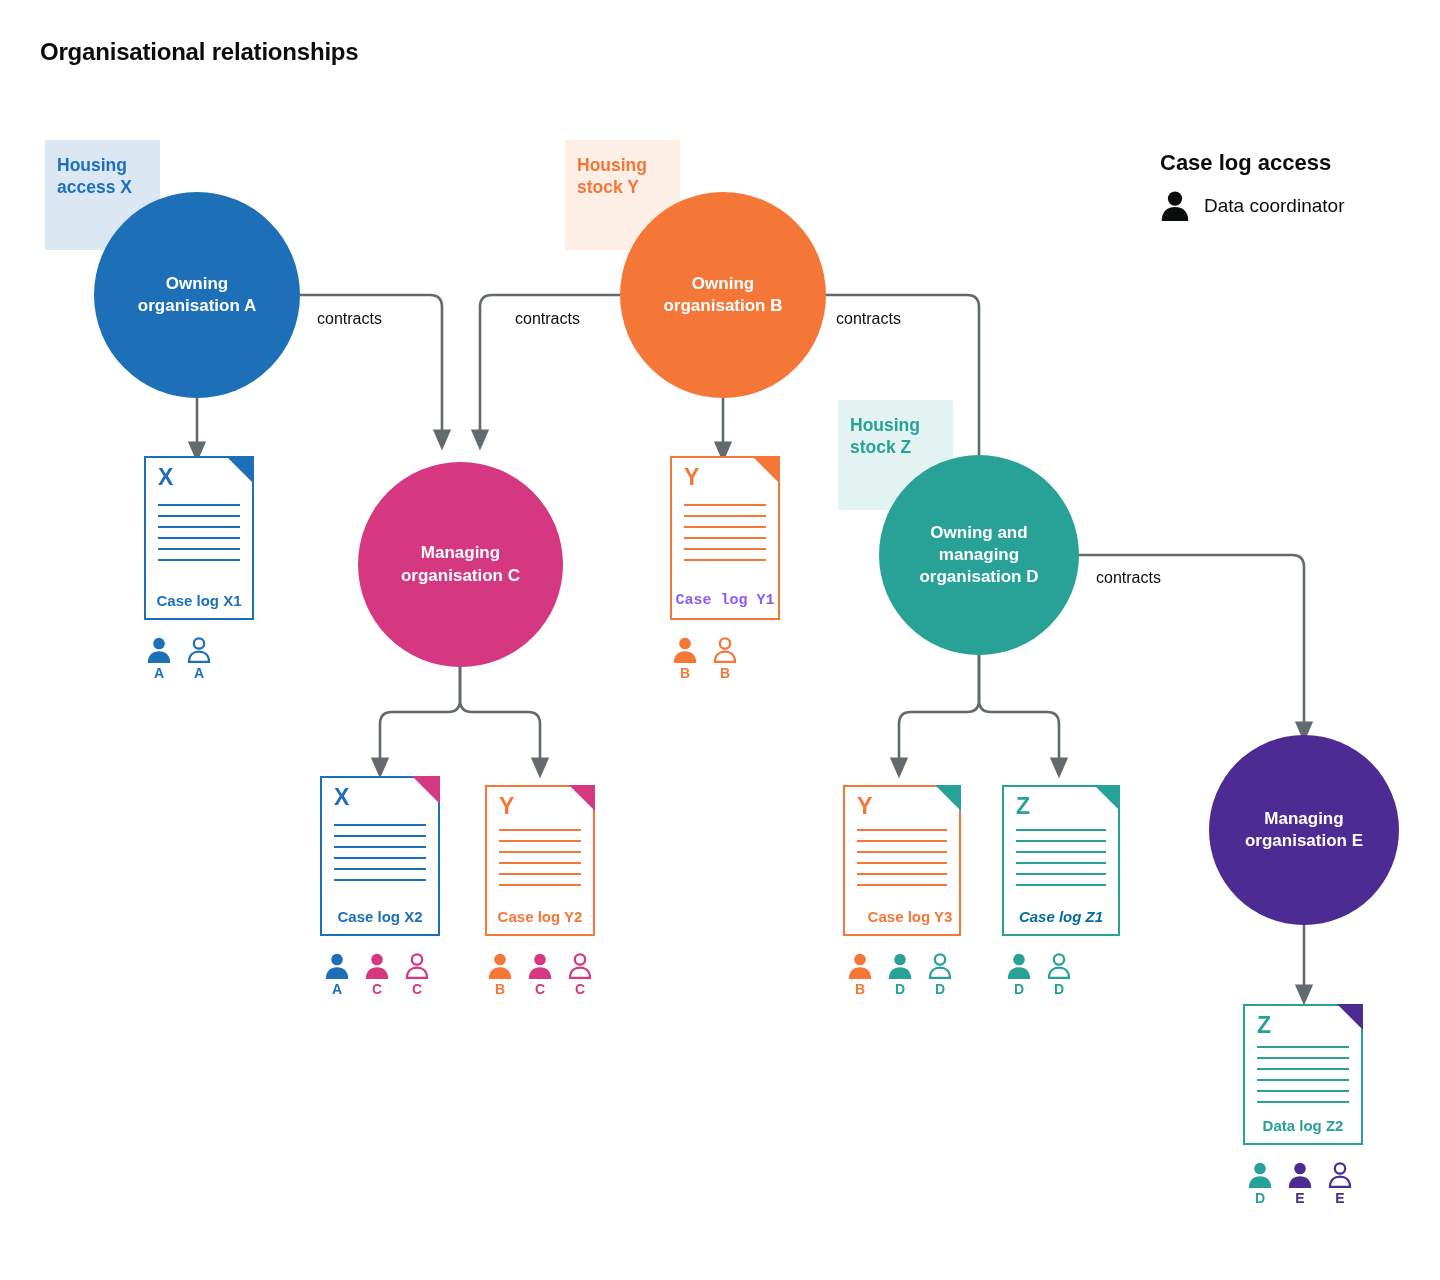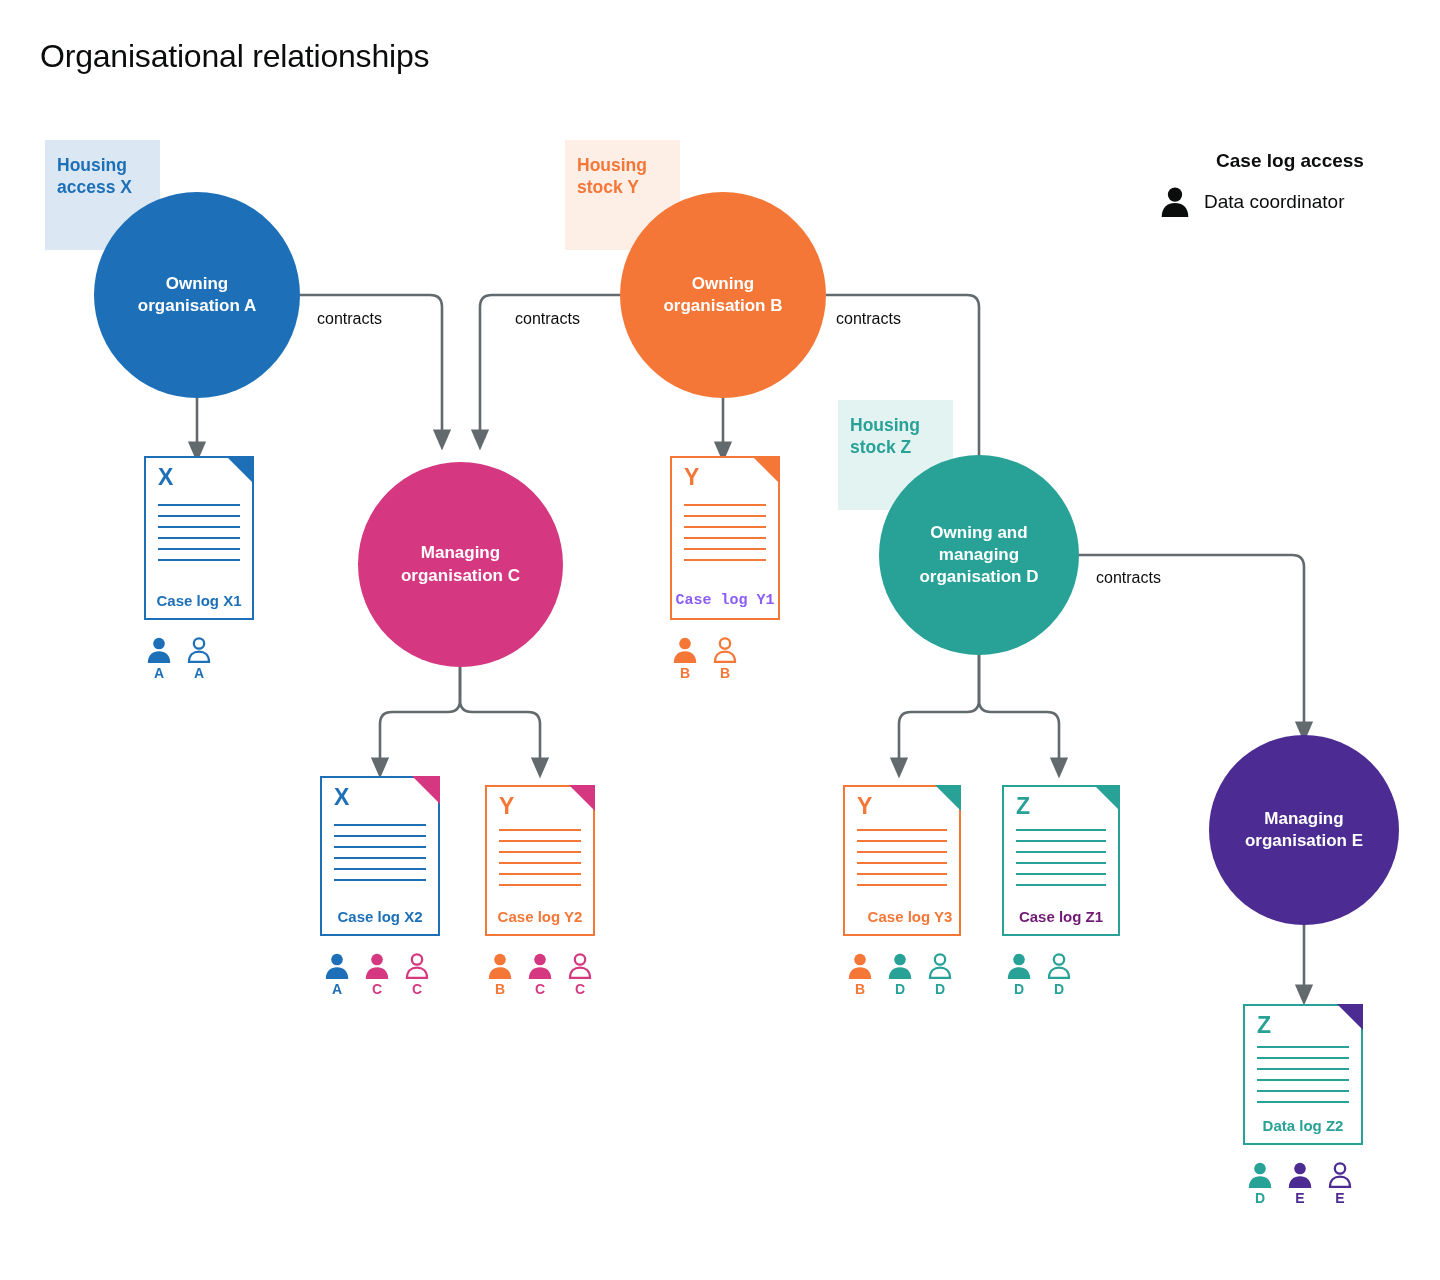--- a/index.html
+++ b/index.html
@@ -18,22 +18,22 @@
   #canvas {
     position: absolute;
     inset: 0;
   }
   .abs { position: absolute; }
 
   
   #page-title {
     left: 40px;
     top: 38px;
-    font-size: 32px;
-    font-weight: normal;
+    font-size: 24px;
+    font-weight: bold;
     letter-spacing: -0.2px;
   }
 
   
   .stock-box {
     width: 115px;
     height: 110px;
     padding: 14px 12px 0 12px;
     box-sizing: border-box;
     font-size: 17.5px;
@@ -112,24 +112,23 @@
   .person svg { display: block; margin: 0 auto; }
   .person .plabel {
     font-size: 14px;
     font-weight: bold;
     margin-top: 4px;
   }
 
   
   #legend { left: 1160px; top: 150px; width: 260px; }
   #legend .legend-title {
-    font-size: 19px;
+    font-size: 22px;
     font-weight: bold;
     margin-bottom: 14px;
-    text-align: center;
   }
   #legend .legend-row {
     display: flex;
     align-items: center;
     gap: 14px;
     margin-bottom: 12px;
     font-size: 19px;
   }
   #legend .legend-row svg { display: block; }
 
@@ -400,21 +399,21 @@
     <span class="corner" style="border-left:26px solid transparent; border-top:26px solid #28a197;"></span>
     <span class="letter" style="color:#28a197;">Z</span>
     <span class="lines" style="top:42px;">
       <i style="background:#28a197"></i>
         <i style="background:#28a197"></i>
         <i style="background:#28a197"></i>
       <i style="background:#28a197"></i>
         <i style="background:#28a197"></i>
         <i style="background:#28a197"></i>
     </span>
-    <span class="caption" style="color:#701a75;">Case log Z1</span>
+    <span class="caption" style="color:#0369a1;font-style:italic;">Case log Z1</span>
   </div>
   <div class="people" style="left:1004px; top:952px;">
     <span class="person">
       <svg width="26" height="28" viewBox="0 0 24 26">
           <circle cx="12" cy="7" r="5.4" fill="#28a197"></circle>
           <path d="M1.6,25 C1.6,17.6 6.3,14.2 12,14.2 C17.7,14.2 22.4,17.6 22.4,25 Z" fill="#28a197"></path>
         </svg>
       <span class="plabel" style="color:#28a197">D</span>
     </span>
     <span class="person">

